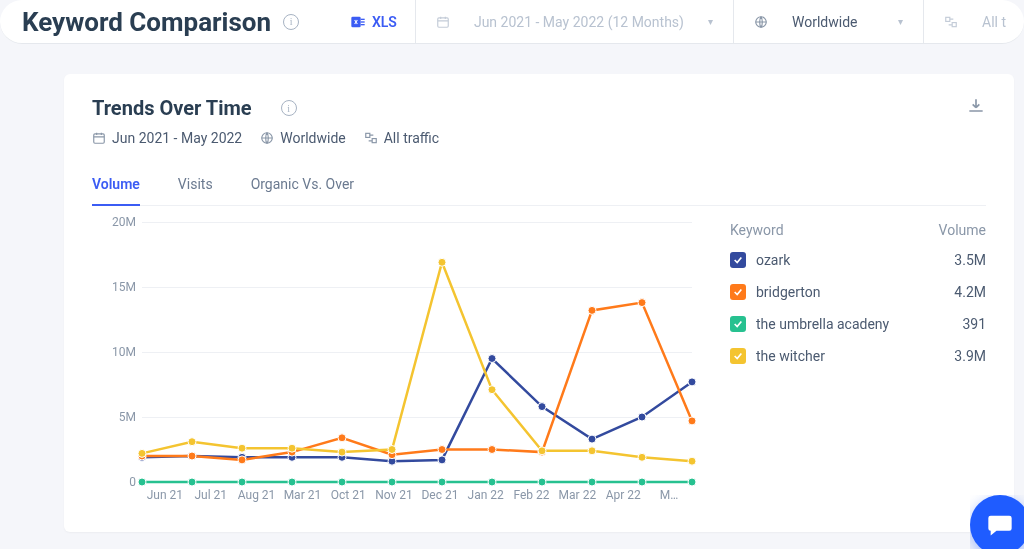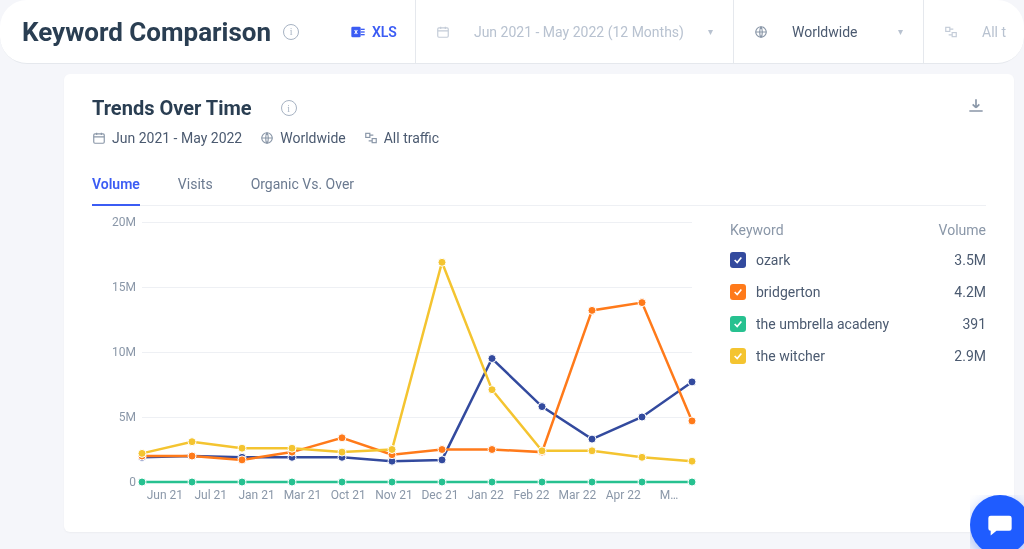--- a/index.html
+++ b/index.html
@@ -8,21 +8,21 @@
     background: #f5f6fa;
     color: #2a3e52;
     width: 1024px;
     height: 549px;
     overflow: hidden;
     position: relative;
   }
   .topbar {
     display: flex;
     align-items: center;
-    height: 64px;
+    height: 44px;
     background: #fff;
     border-bottom: 1px solid #e5e8ed;
     padding: 0 18px 0 22px;
     border-radius: 27px;
   }
   .page-title {
     font-size: 26px;
     font-weight: 700;
     color: #2a3e52;
     margin-right: 12px;
@@ -272,21 +272,21 @@
             <circle cx="300" cy="40.300000000000004" r="4" fill="#f4c430" stroke="#fff" stroke-width="1"></circle>
             <circle cx="350" cy="167.70000000000002" r="4" fill="#f4c430" stroke="#fff" stroke-width="1"></circle>
             <circle cx="400" cy="228.8" r="4" fill="#f4c430" stroke="#fff" stroke-width="1"></circle>
             <circle cx="450" cy="228.8" r="4" fill="#f4c430" stroke="#fff" stroke-width="1"></circle>
             <circle cx="500" cy="235.3" r="4" fill="#f4c430" stroke="#fff" stroke-width="1"></circle>
             <circle cx="550" cy="239.20000000000002" r="4" fill="#f4c430" stroke="#fff" stroke-width="1"></circle>
           </svg></div>
       <div class="x-axis" id="x-axis">
           <div class="x-tick">Jun 21</div>
           <div class="x-tick">Jul 21</div>
-          <div class="x-tick">Jan 21</div>
+          <div class="x-tick">Aug 21</div>
           <div class="x-tick">Mar 21</div>
           <div class="x-tick">Oct 21</div>
           <div class="x-tick">Nov 21</div>
           <div class="x-tick">Dec 21</div>
           <div class="x-tick">Jan 22</div>
           <div class="x-tick">Feb 22</div>
           <div class="x-tick">Mar 22</div>
           <div class="x-tick">Apr 22</div>
           <div class="x-tick">M…</div>
         </div>
@@ -324,21 +324,21 @@
             <span class="kname">the umbrella acadeny</span>
             <span class="kval">391</span>
           </div>
           <div class="legend-row">
             <span class="cb" style="background:#f4c430">
               <svg viewBox="0 0 12 12">
                 <path d="M2 6l3 3 5-6" fill="none" stroke="#fff" stroke-width="2"></path>
               </svg>
             </span>
             <span class="kname">the witcher</span>
-            <span class="kval">2.9M</span>
+            <span class="kval">3.9M</span>
           </div>
         </div>
     </div>
   </div>
 </div>
 
 <div class="chat-bubble">
   <svg viewBox="0 0 24 24">
       <path d="M4 4h16a2 2 0 0 1 2 2v9a2 2 0 0 1-2 2H9l-5 4v-4a2 2 0 0 1-2-2V6a2 2 0 0 1 2-2z"></path>
     </svg>

